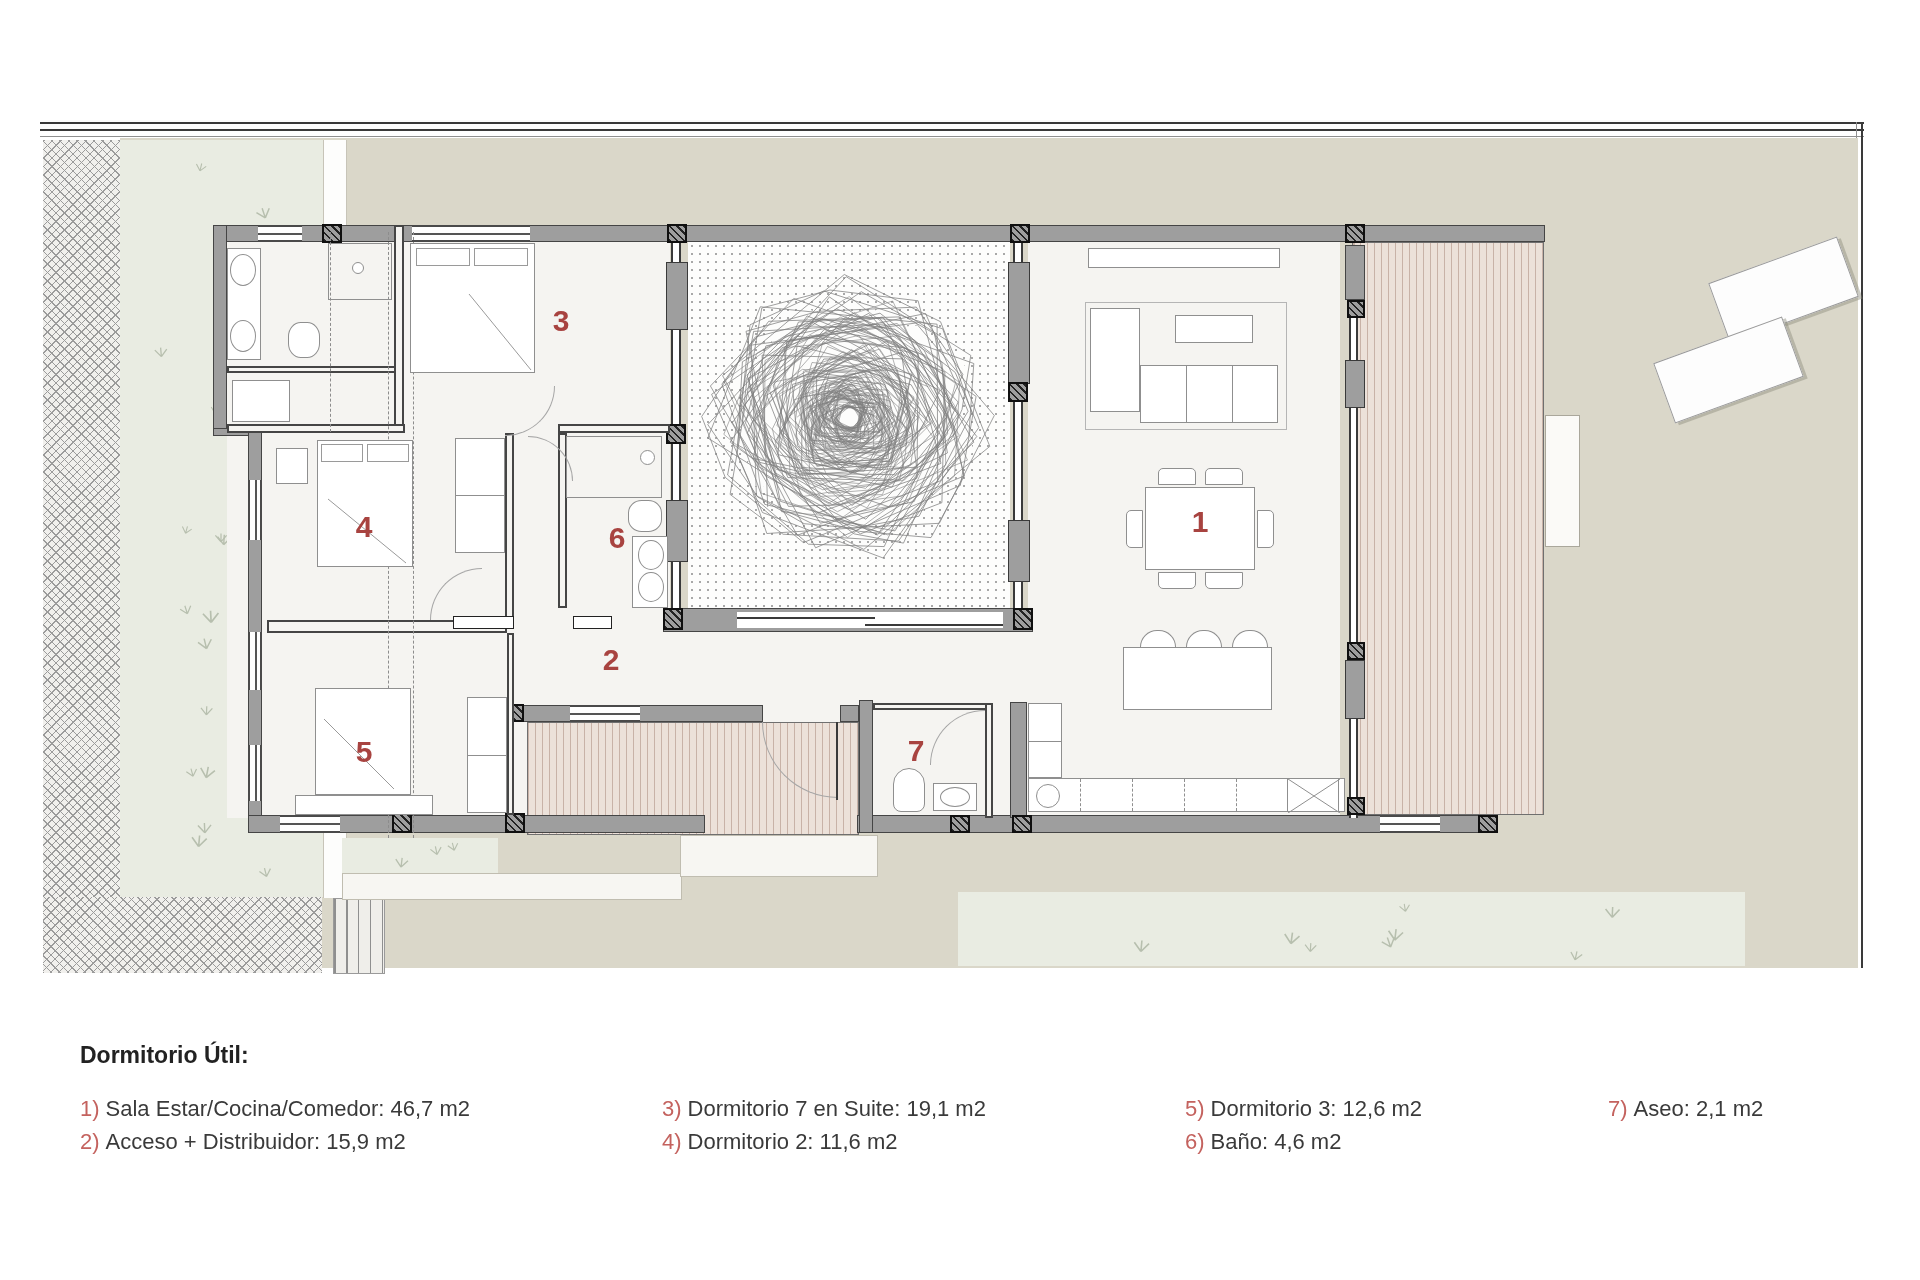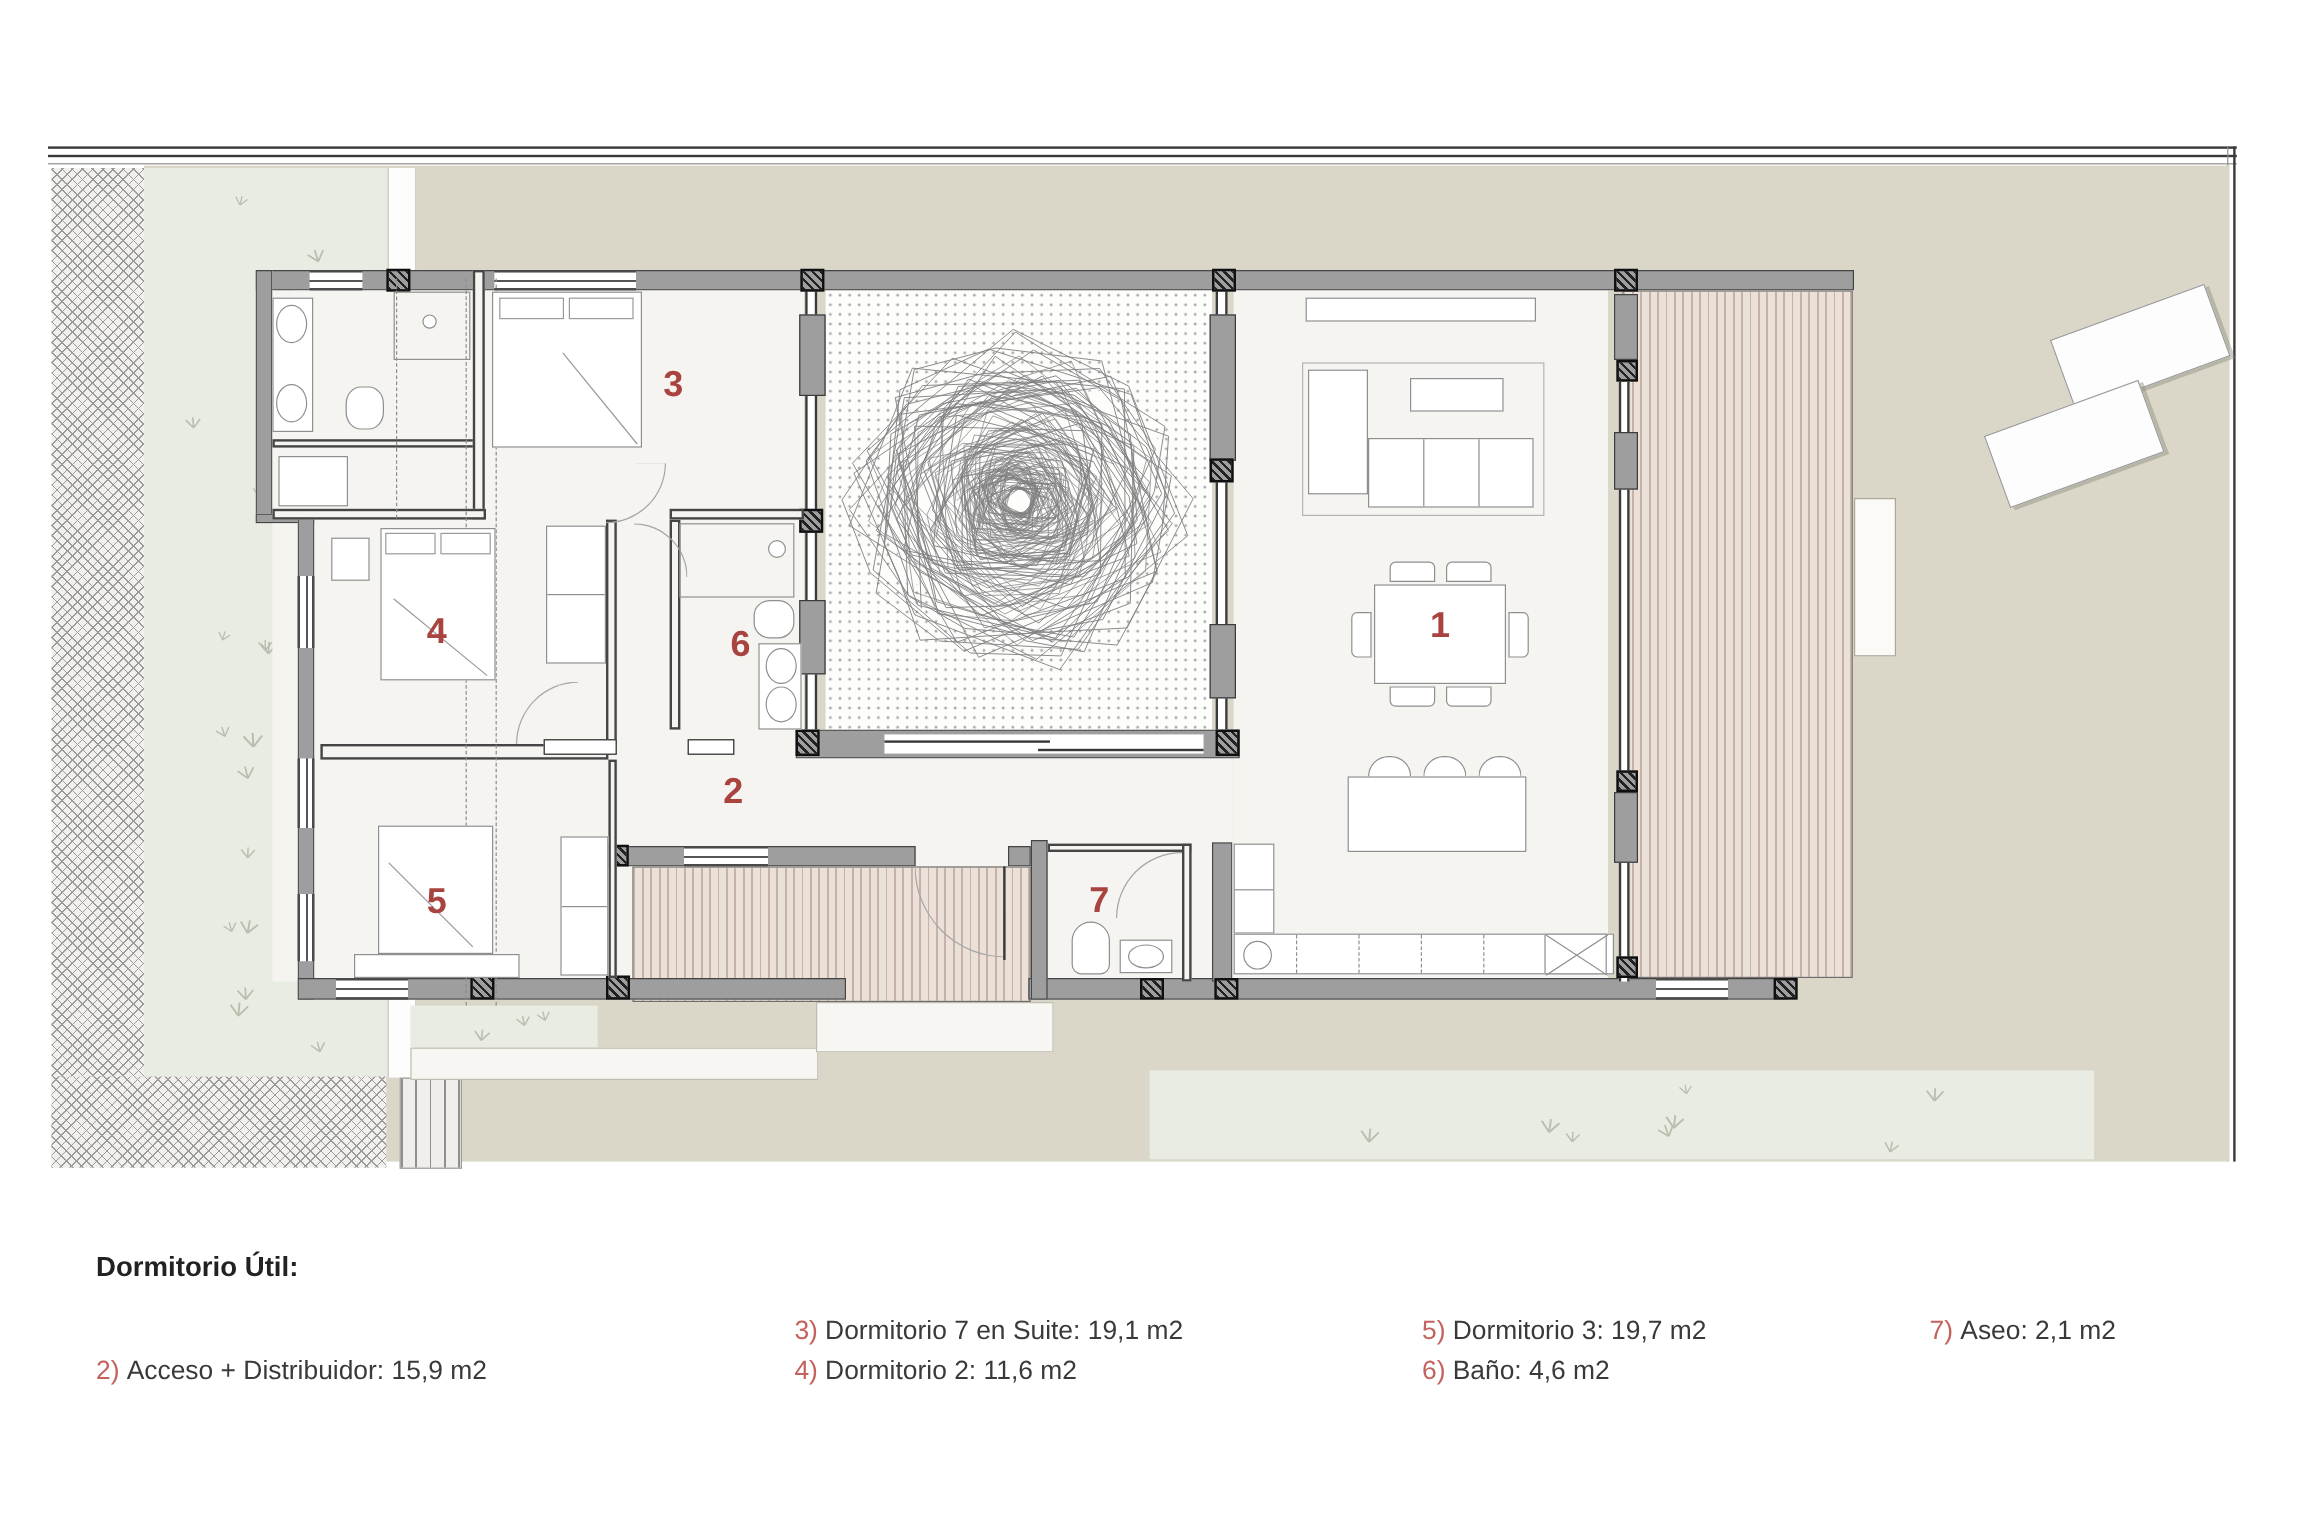--- a/index.html
+++ b/index.html
@@ -286,31 +286,34 @@
   <div class="room-num" style="left:1200px;top:522px;">1</div>
   <div class="room-num" style="left:611px;top:660px;">2</div>
   <div class="room-num" style="left:561px;top:321px;">3</div>
   <div class="room-num" style="left:364px;top:527px;">4</div>
   <div class="room-num" style="left:364px;top:752px;">5</div>
   <div class="room-num" style="left:617px;top:538px;">6</div>
   <div class="room-num" style="left:916px;top:751px;">7</div>
 
   <div class="legend-title" style="left:80px;top:1042px;">Dormitorio Útil:</div>
 
+  <div class="legend-entry" style="left:80px;top:1096px;">
+    <span class="lnum">1)</span><span>Sala Estar/Cocina/Comedor: 46,7 m2</span>
+  </div>
   <div class="legend-entry" style="left:80px;top:1129px;">
     <span class="lnum">2)</span><span>Acceso + Distribuidor: 15,9 m2</span>
   </div>
   <div class="legend-entry" style="left:662px;top:1096px;">
     <span class="lnum">3)</span><span>Dormitorio 7 en Suite: 19,1 m2</span>
   </div>
   <div class="legend-entry" style="left:662px;top:1129px;">
     <span class="lnum">4)</span><span>Dormitorio 2: 11,6 m2</span>
   </div>
   <div class="legend-entry" style="left:1185px;top:1096px;">
-    <span class="lnum">5)</span><span>Dormitorio 3: 19,7 m2</span>
+    <span class="lnum">5)</span><span>Dormitorio 3: 12,6 m2</span>
   </div>
   <div class="legend-entry" style="left:1185px;top:1129px;">
     <span class="lnum">6)</span><span>Baño: 4,6 m2</span>
   </div>
   <div class="legend-entry" style="left:1608px;top:1096px;">
     <span class="lnum">7)</span><span>Aseo: 2,1 m2</span>
   </div>
 
 </div>
 

